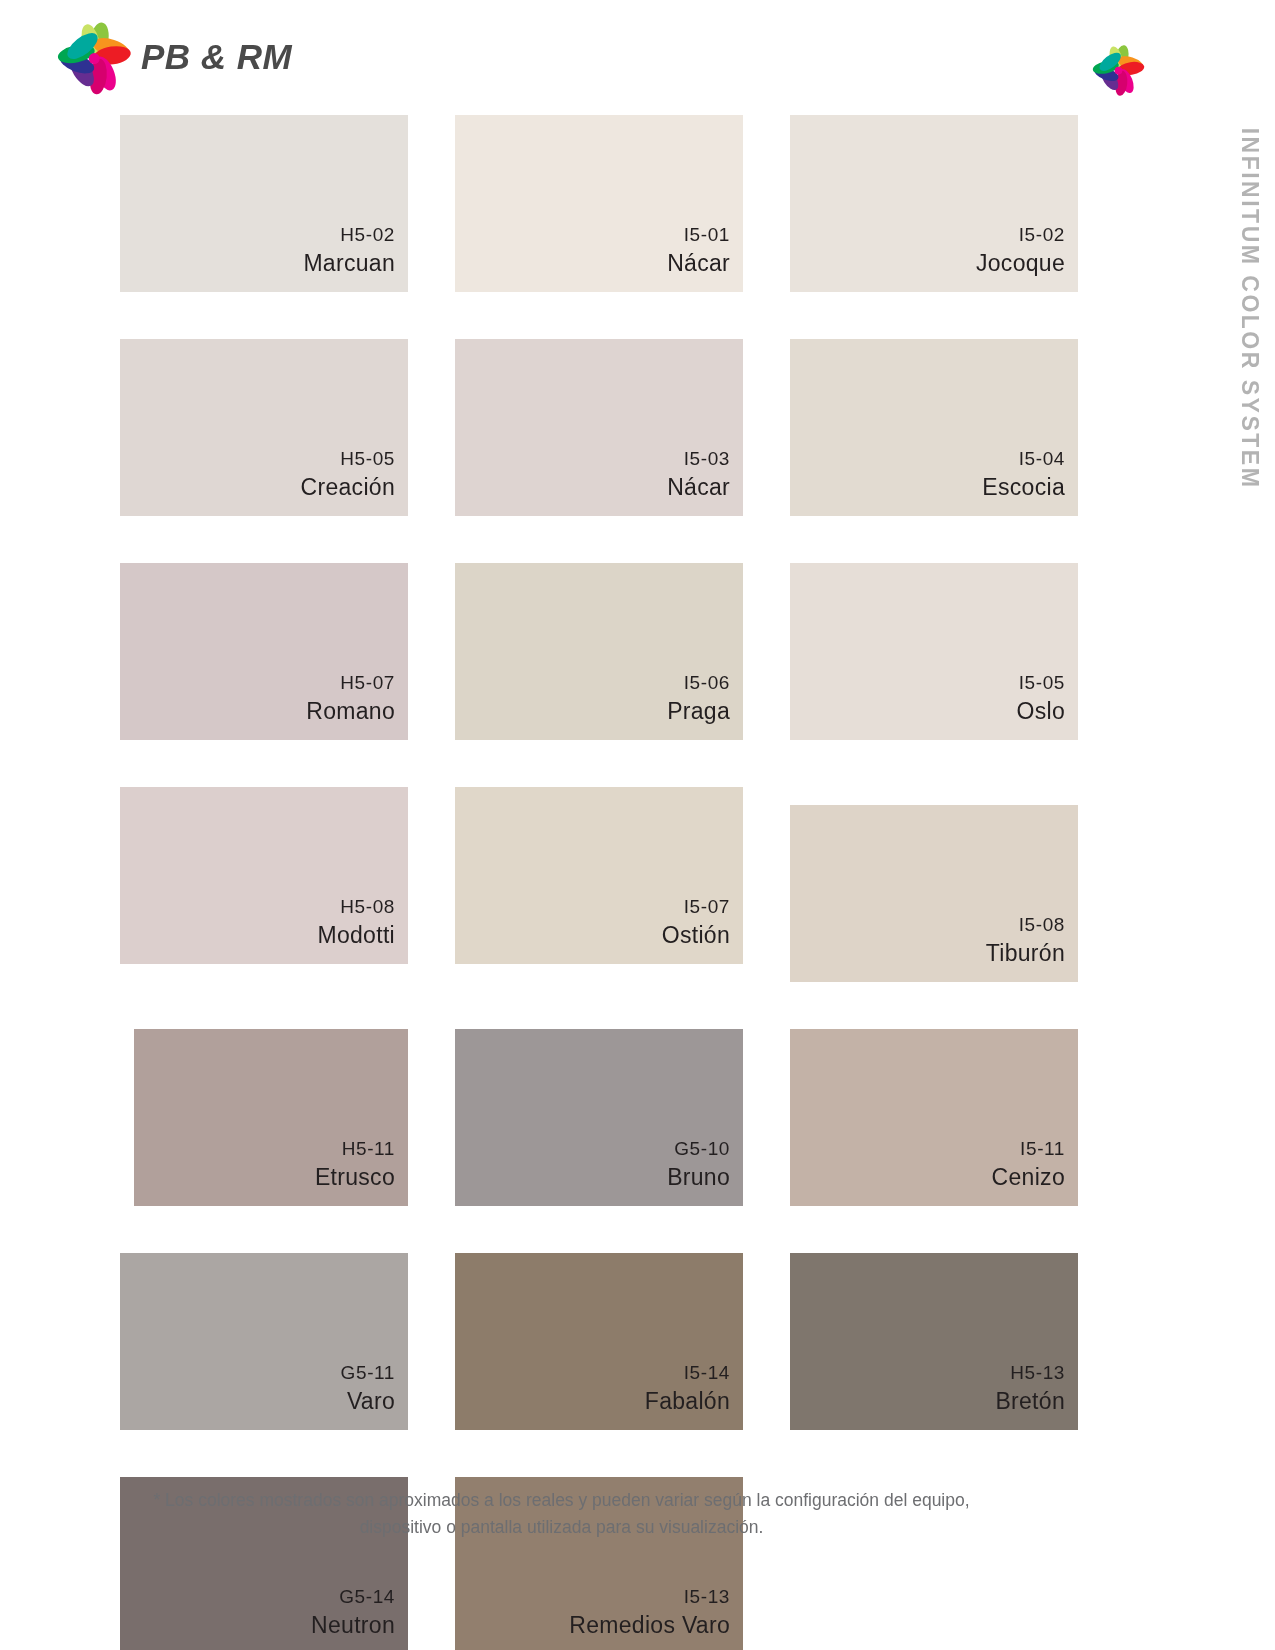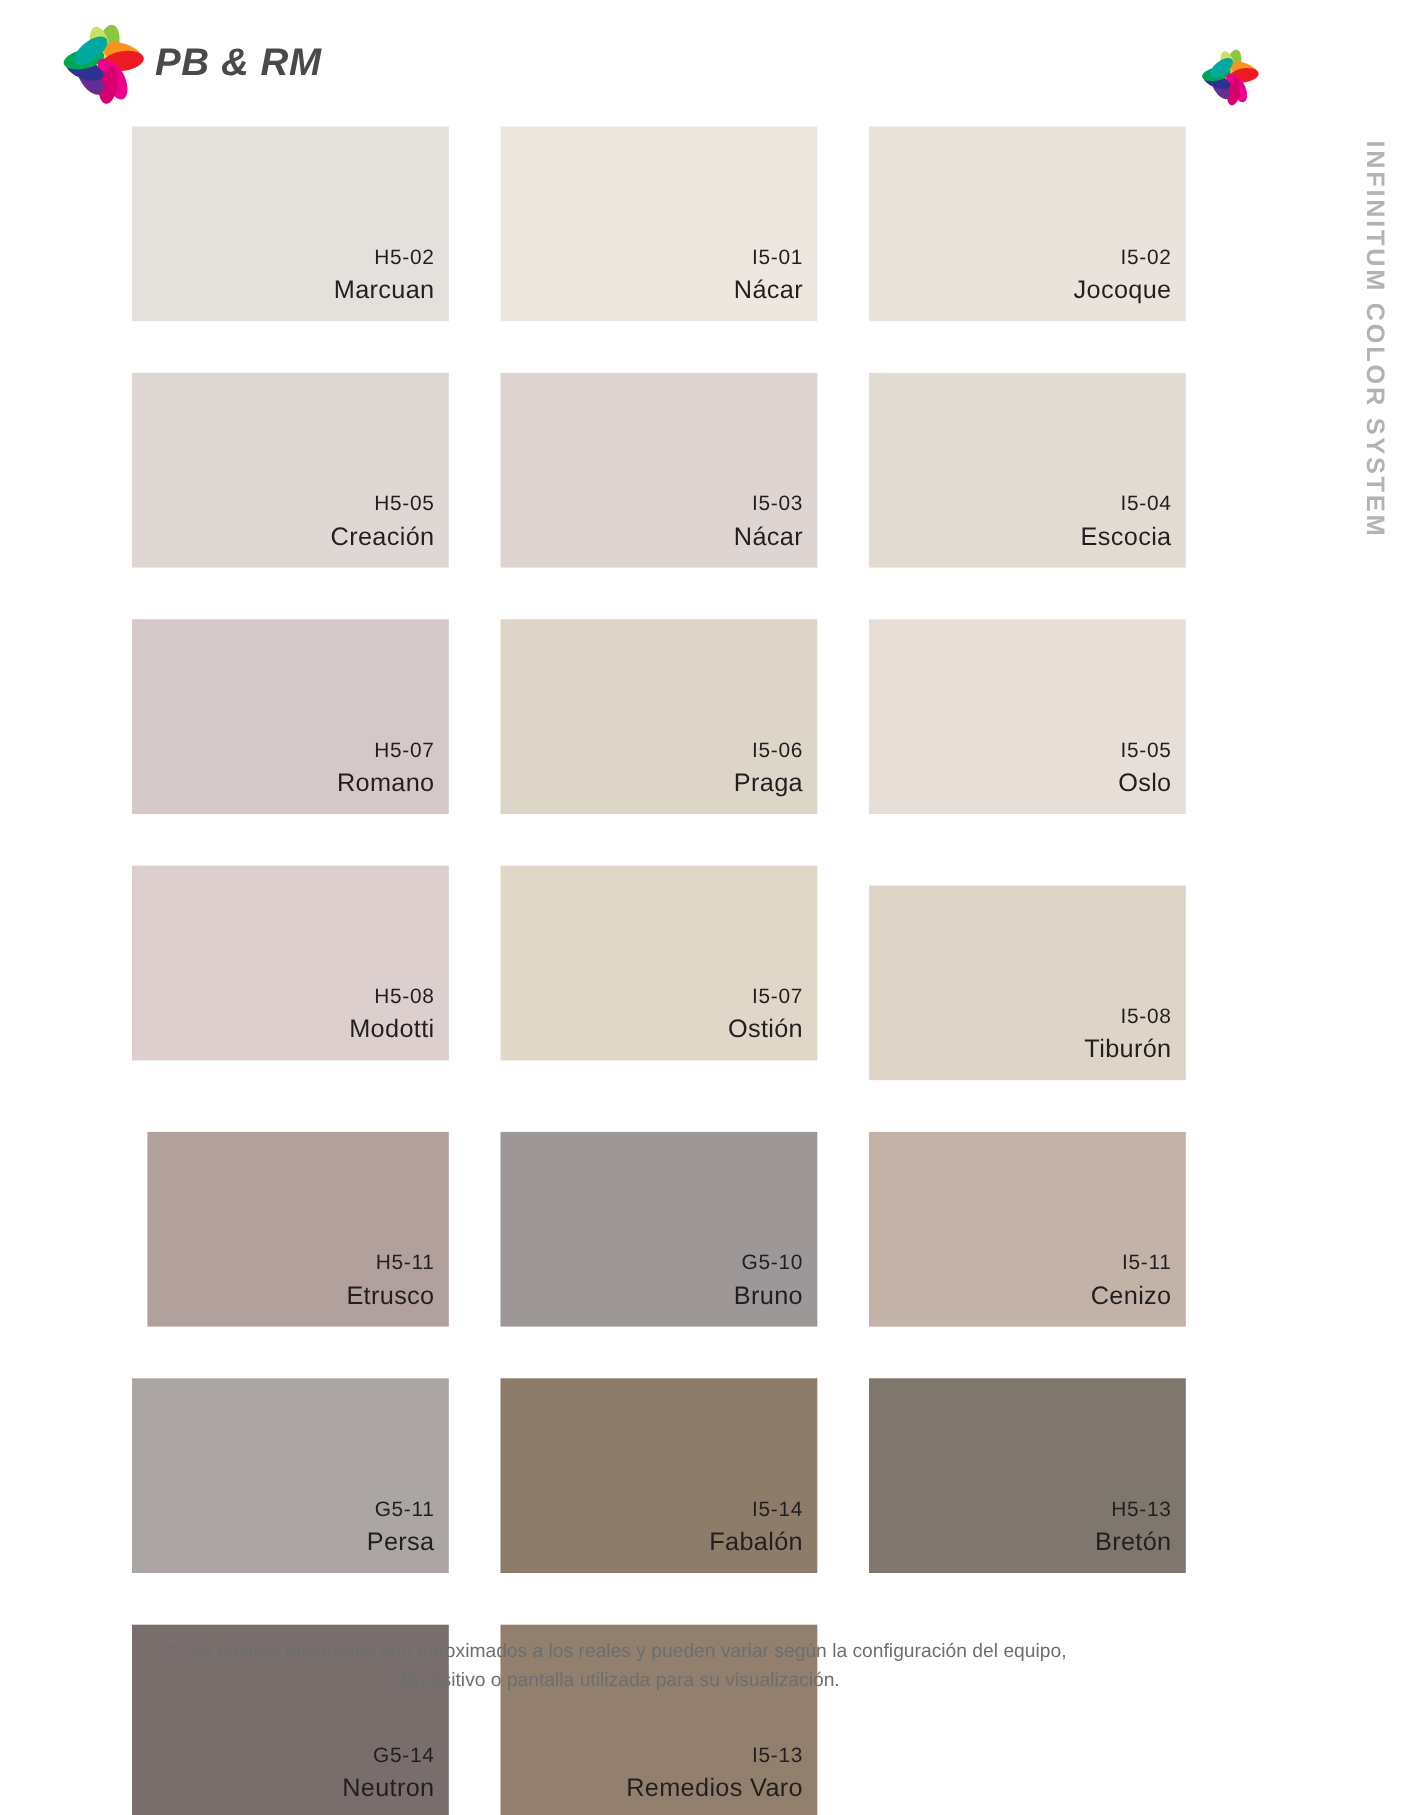--- a/index.html
+++ b/index.html
@@ -258,21 +258,21 @@
     </div>
     <div class="swatch" style="background: rgb(195, 178, 167);">
       <div class="swatch-labels">
         <span class="swatch-code">I5-11</span>
         <span class="swatch-name">Cenizo</span>
       </div>
     </div>
     <div class="swatch" style="background: rgb(171, 166, 163);">
       <div class="swatch-labels">
         <span class="swatch-code">G5-11</span>
-        <span class="swatch-name">Persa</span>
+        <span class="swatch-name">Varo</span>
       </div>
     </div>
     <div class="swatch" style="background: rgb(141, 124, 106);">
       <div class="swatch-labels">
         <span class="swatch-code">I5-14</span>
         <span class="swatch-name">Fabalón</span>
       </div>
     </div>
     <div class="swatch" style="background: rgb(127, 118, 109);">
       <div class="swatch-labels">

